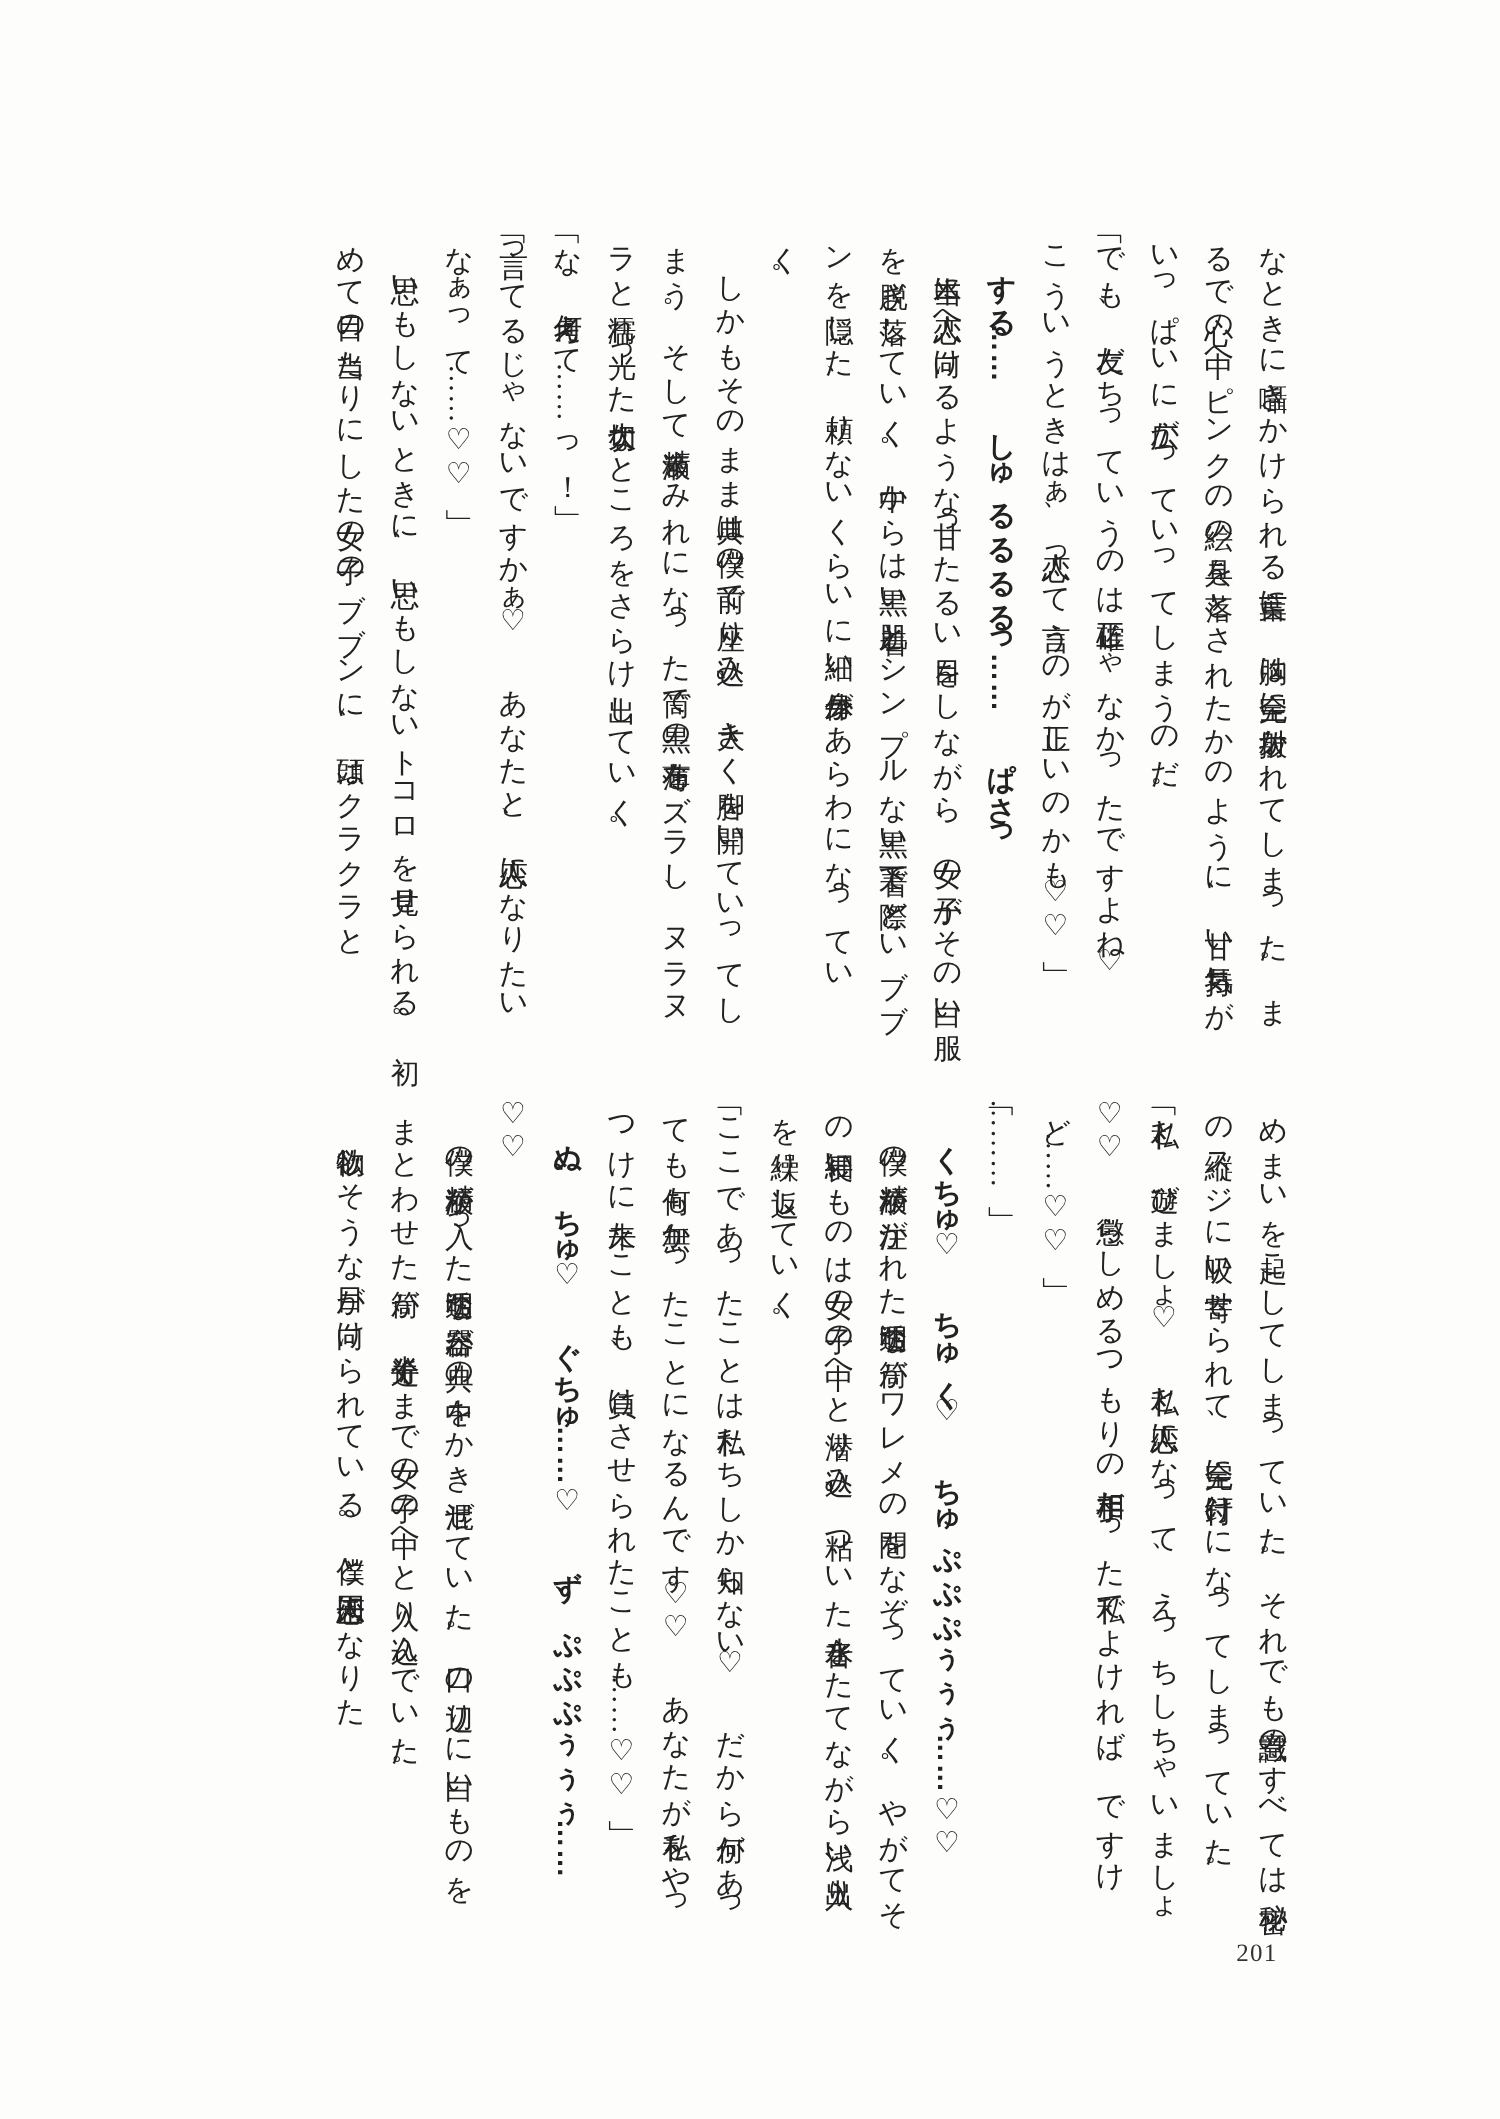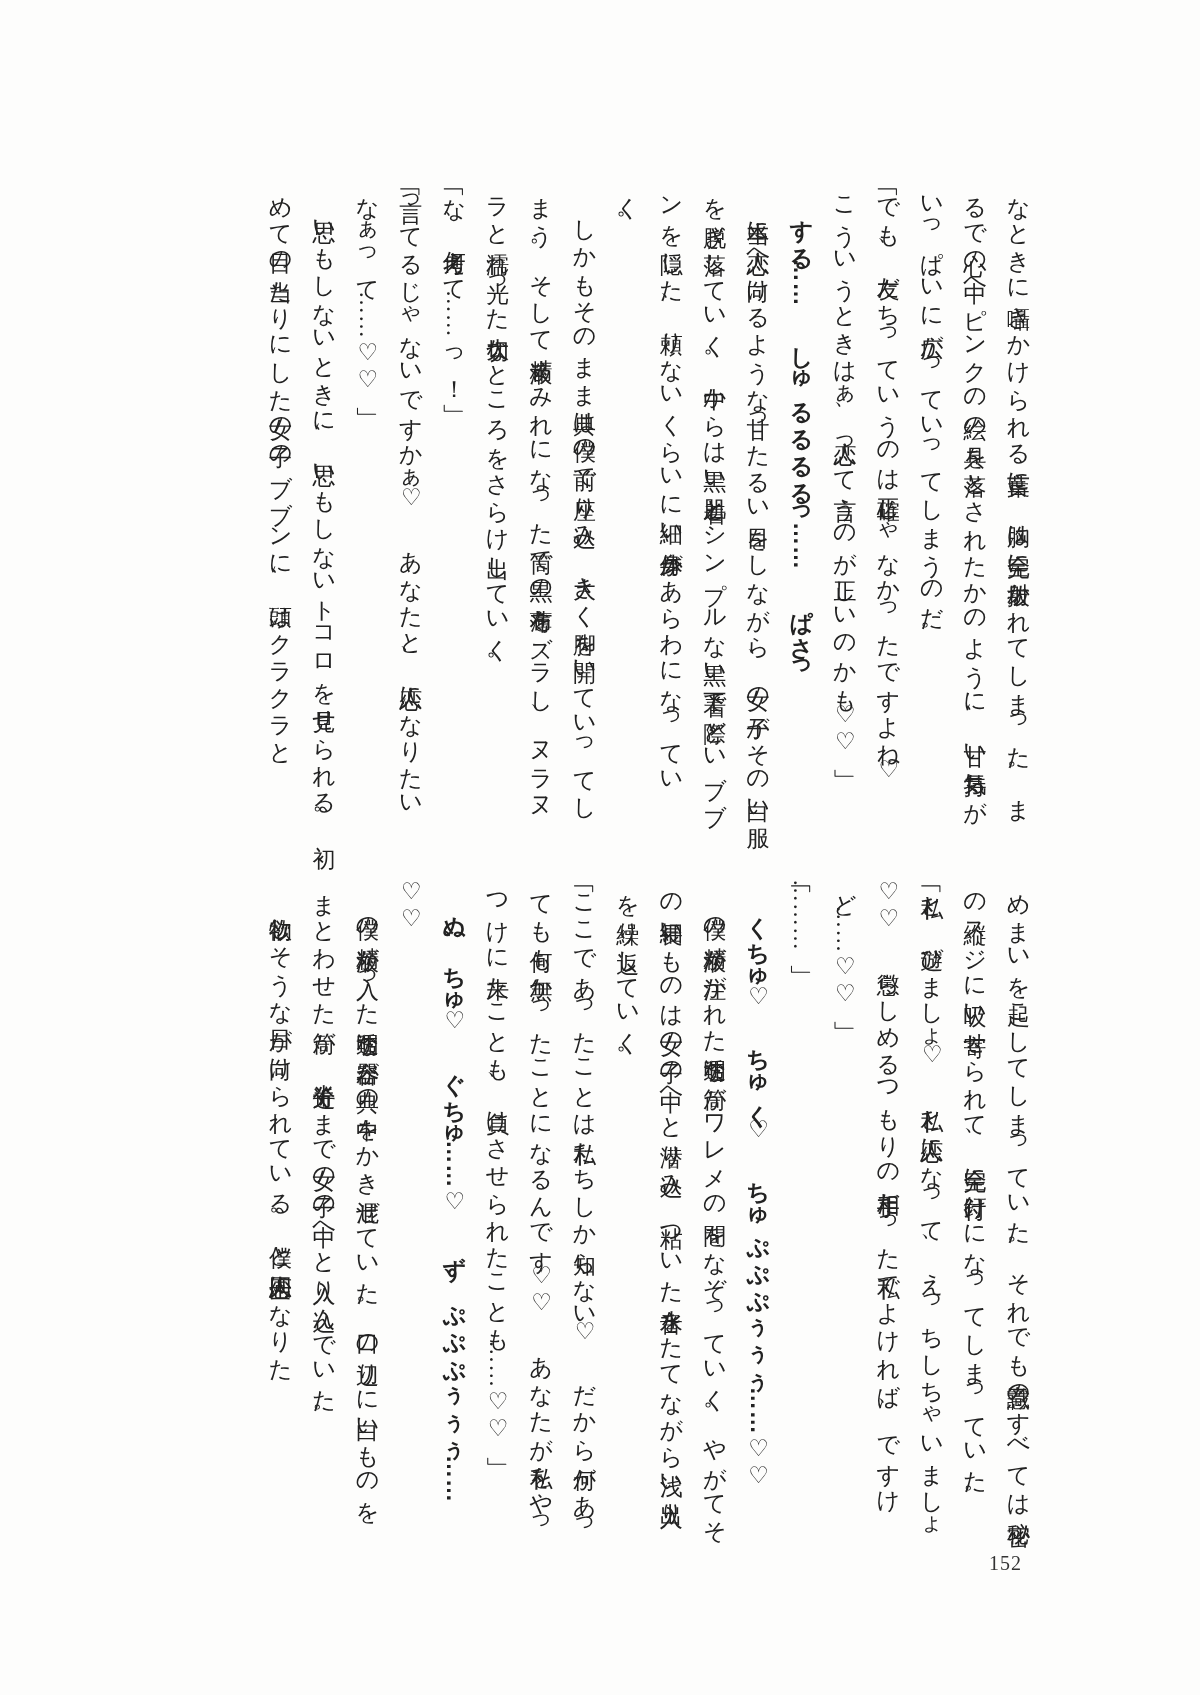--- a/index.html
+++ b/index.html
@@ -80,15 +80,15 @@
     <p class="para">「私と、遊びましょ♡　私と恋人になって、えっちしちゃいましょ♡♡　懲らしめるつもりの相手だった私でよければ、ですけど……♡♡」</p>
     <p class="para">「………」</p>
     <p class="para sfx indent">くちゅ♡　ちゅく♡　ちゅぷぷぷぅぅぅ……♡♡</p>
     <p class="para indent">僕の精液が注がれた透明な筒がワレメの間をなぞっていく。やがてその細長いものは女の子の中へと潜り込み、粘ついた水音をたてながら浅い出入りを繰り返していく。</p>
     <p class="para">「ここであったことは私たちしか知らない♡　だから何があっても何も無かったことになるんです♡♡　あなたが私をやっつけに来たことも、負けさせられたことも……♡♡」</p>
     <p class="para sfx indent">ぬ、ちゅ♡　ぐちゅ……♡　ず、ぷぷぷぅぅぅ……♡♡</p>
     <p class="para indent">僕の精液が入った透明な容器が典の中をかき混ぜていた。口の辺りに白いものをまとわせた筒が、半分近くまで女の子の中へと入り込んでいた。</p>
     <p class="para indent">物欲しそうな目が向けられている。僕と恋人同士になりた</p>
   </section>
 
-  <div class="page-number">152</div>
+  <div class="page-number">201</div>
 
 </div>
 
 </body></html>

